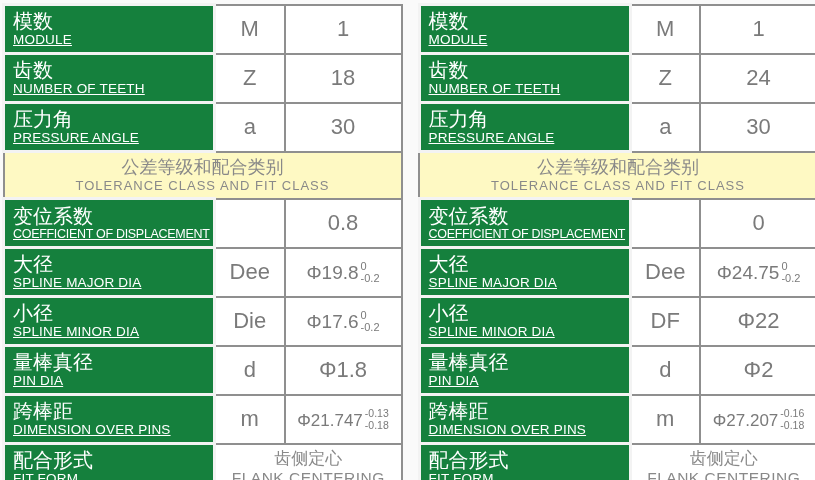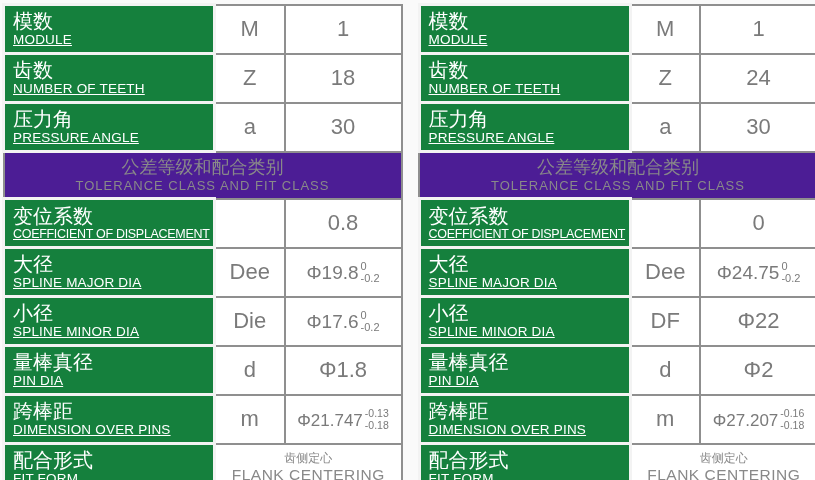--- a/index.html
+++ b/index.html
@@ -31,39 +31,39 @@
   
   td.cell{
     background:#ffffff;
     border:2px solid #8f8f8f;
     text-align:center;
     color:#7a7a7a;
     font-size:22px;
   }
   
   td.tolrow{
-    background:#4c1d95;
+    background:#fef9c3;
     border:2px solid #8f8f8f;
     text-align:center;
     color:#898989;
   }
   .tolrow-zh{font-size:18px;line-height:1.25;}
   .tolrow-en{font-size:13px;letter-spacing:1px;line-height:1.2;}
   
   .vw{display:inline-flex;align-items:center;justify-content:center;gap:2px;}
   .main{font-size:19px;}
   .main.sm{font-size:17px;}
   .tolstack{
     display:inline-flex;flex-direction:column;
     font-size:11px;line-height:1.12;text-align:left;
     transform:translateY(-1px);
   }
   .tolstack.sm{font-size:10.5px;justify-content:space-between;}
   
-  .fit-zh{font-size:12px;color:#898989;line-height:1.25;}
+  .fit-zh{font-size:17px;color:#898989;line-height:1.25;}
   .fit-en{font-size:15.5px;color:#898989;letter-spacing:.5px;line-height:1.2;}
 </style>
 </head>
 <body>
 
 <table class="spec">
   <colgroup>
       <col style="width:211px">
       <col style="width:70px">
       <col style="width:117px">

